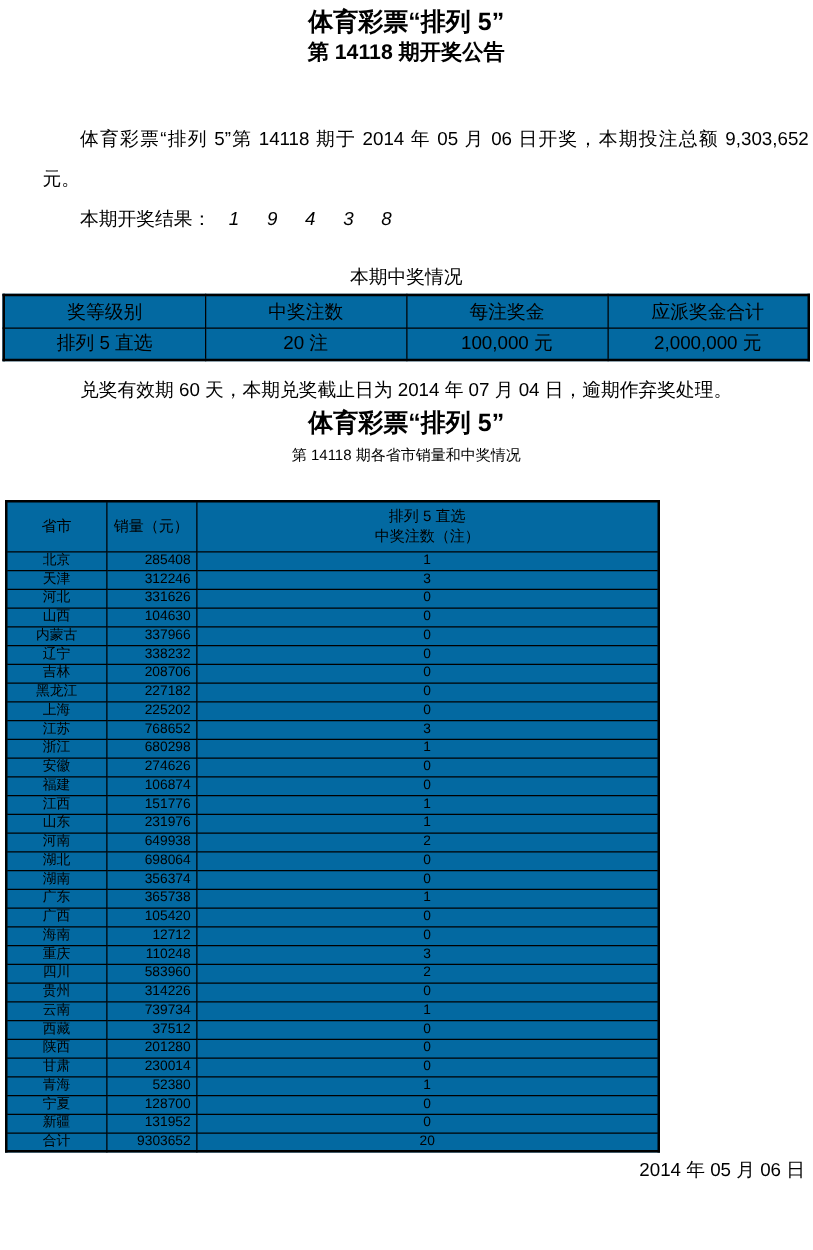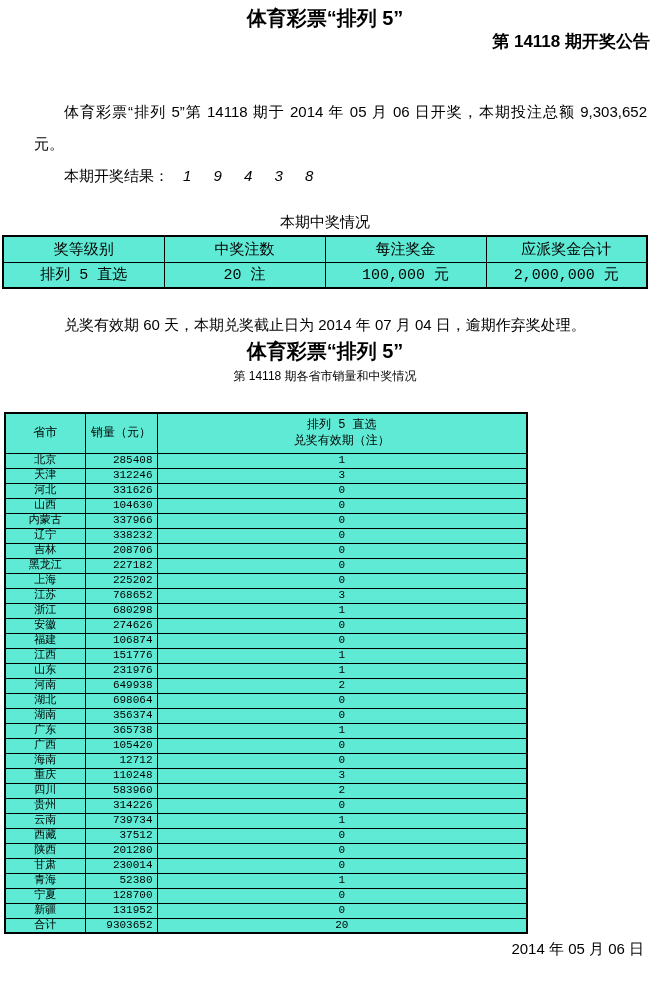--- a/index.html
+++ b/index.html
@@ -5,48 +5,48 @@
   * { margin:0; padding:0; box-sizing:border-box; }
   html,body { background:#fff; }
   body {
     width:650px; height:1000px;
     color:#000;
     font-family:"Liberation Sans","DejaVu Sans",sans-serif;
   }
   .page { width:650px; height:1000px; padding-top:7px; overflow:hidden; background:#fff; }
 
   .title-main  { font-size:20px; font-weight:bold; text-align:center; line-height:23px; }
-  .title-sub   { font-size:17px; font-weight:bold; text-align:right; line-height:21px; margin-top:1px; }
+  .title-sub   { font-size:17px; font-weight:bold; text-align:center; line-height:21px; margin-top:1px; }
   .title-sub2  { font-size:12px; font-weight:normal; text-align:center; line-height:20px; margin-top:3px; }
 
   .para {
     font-size:15px; text-align:justify;
     margin-left:34px; margin-right:3px;
     text-indent:2em;
   }
   .intro  { margin-top:44px; line-height:32px; }
   .result { margin-left:34px; text-indent:2em; font-size:15px; line-height:29px; margin-top:1px; }
   .result-nums { margin-left:14px; letter-spacing:9px;font-style:italic; }
 
   .t1-title { text-align:center; font-size:15px; margin-top:22px; line-height:20px; }
 
-  table { border-collapse:collapse; background:#5eead4;font-family:Liberation Mono, monospace; }
+  table { border-collapse:collapse; background:#0369a1; }
   .t1 {
     width:646px; margin:3px 0 0 2px; table-layout:fixed;
     border:2px solid #000;
   }
   .t1 th, .t1 td {
     border:1px solid #000; font-size:15px; font-weight:normal;
     height:26px; padding:0 5px; overflow:hidden; white-space:nowrap;
   }
   .t1 th { text-align:center; }
   .t1 td.c { text-align:center; }
   .t1 td.r { text-align:center; }
 
-  .redeem { margin-top:24px; line-height:23px; }
+  .redeem { margin-top:12px; line-height:23px; }
   .sec2-title { margin-top:4px; }
 
   .t2 {
     width:524px; margin:26px 0 0 4px; table-layout:fixed;
     border:2px solid #000;
   }
   .t2 col.col-prov  { width:80px; }
   .t2 col.col-sales { width:72px; }
   .t2 th, .t2 td { border:1px solid #000; padding:0; overflow:hidden; white-space:nowrap; }
   .t2 thead th { height:40px; font-size:12px; font-weight:normal; text-align:center; line-height:16px; }
@@ -102,21 +102,21 @@
       <col class="col-prov">
       <col class="col-sales">
       <col>
     </colgroup>
     <thead>
       <tr>
         <th>省市</th>
         <th>销量（元）</th>
         <th>
           <span>排列 5 直选</span><br>
-          <span>兑奖有效期（注）</span>
+          <span>中奖注数（注）</span>
         </th>
       </tr>
     </thead>
     <tbody>
         <tr>
           <td class="prov">北京</td>
           <td class="sales">285408</td>
           <td class="count">1</td>
         </tr>
         <tr>

